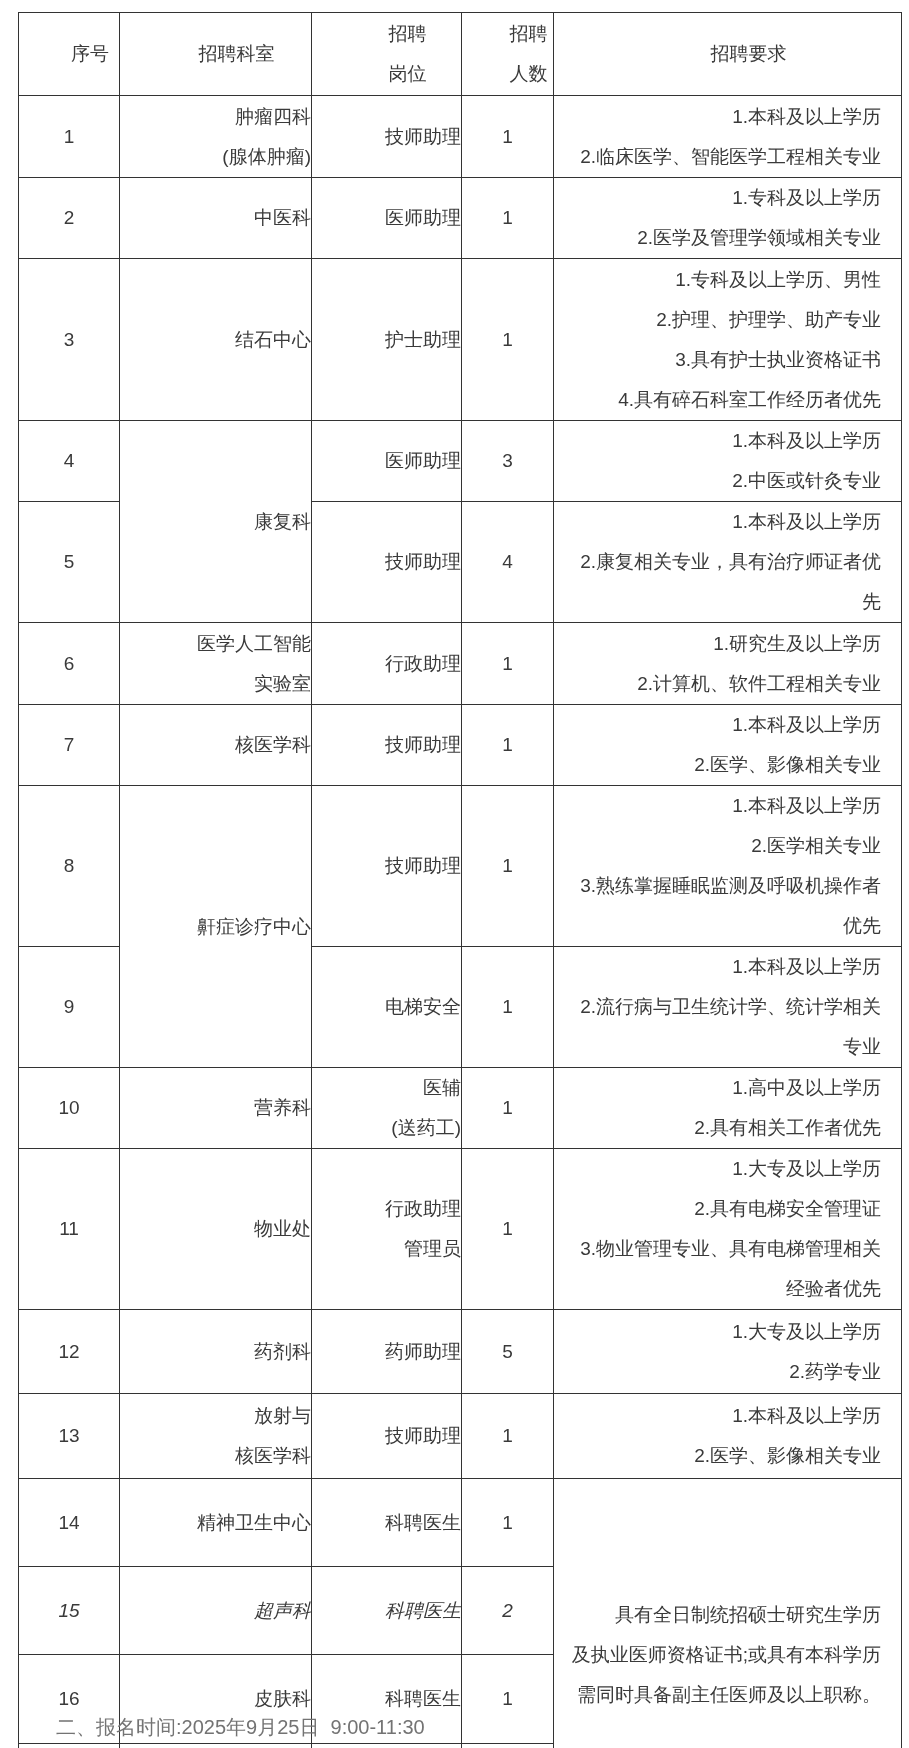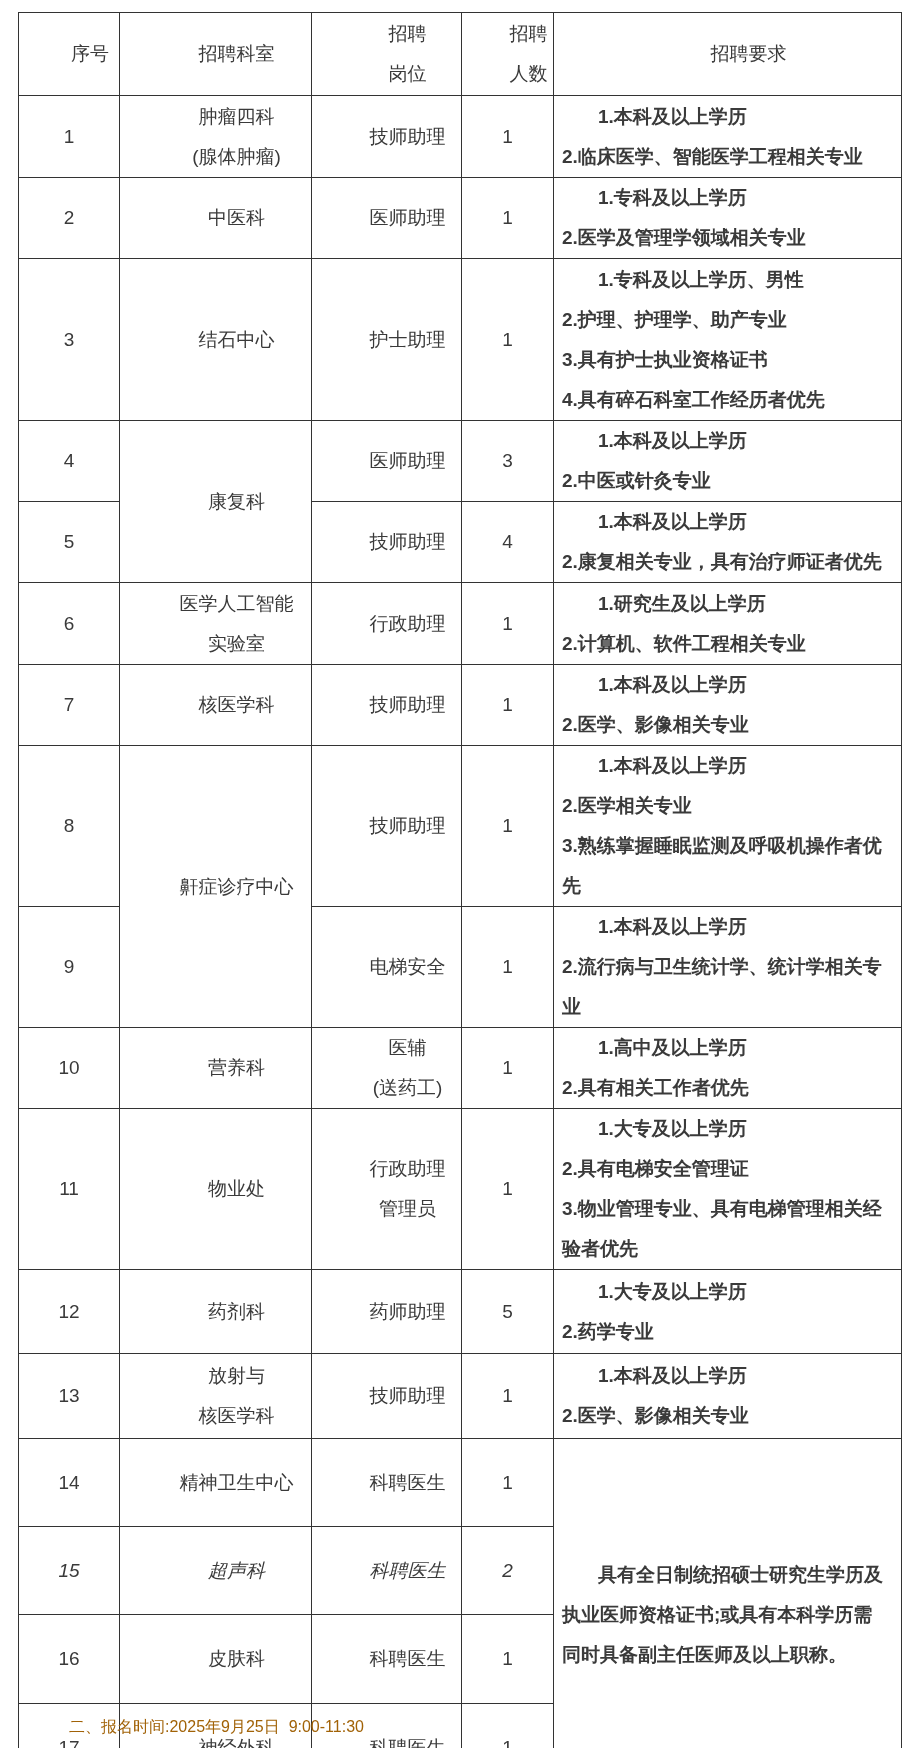--- a/index.html
+++ b/index.html
@@ -21,30 +21,29 @@
     border:1.5px solid #333333;
     vertical-align:middle;
     font-size:19px;font-weight:normal;
     line-height:40px;color:#3a3a3a;
     white-space:pre-line;
     overflow:hidden;
     padding:0;
   }
   th{text-align:center;padding-left:42px;}
   td.no,td.count{text-align:center;}
-  td.dept,td.pos{text-align:center;padding-left:42px;}
+  td.dept,td.pos{text-align:right;padding-left:42px;}
   td.req{
-    text-align:left;
-    padding-left:8px;padding-right:12px;
+    text-align:right;
+    padding-left:8px;padding-right:20px;
     text-indent:36px;
-    font-weight:bold;
   }
   .footer-note{
-    position:absolute;left:69px;top:1707px;
-    font-size:16px;line-height:40px;color:#a16207;
+    position:absolute;left:56px;top:1707px;
+    font-size:20px;line-height:40px;color:#737373;
     white-space:pre-wrap;
   }
 </style>
 </head>
 <body>
 
 <div class="page">
   <table class="recruit">
     <colgroup>
       <col class="c-no">

